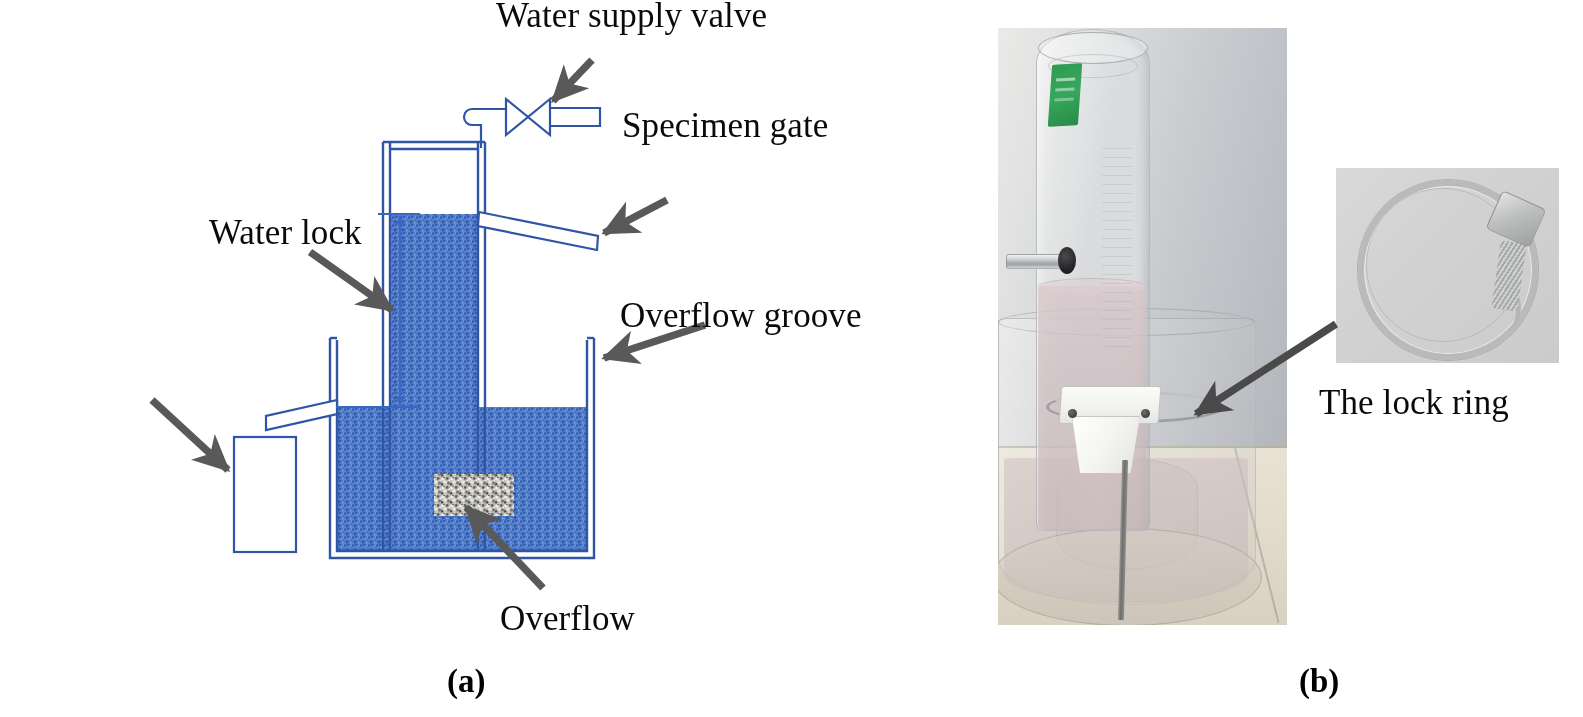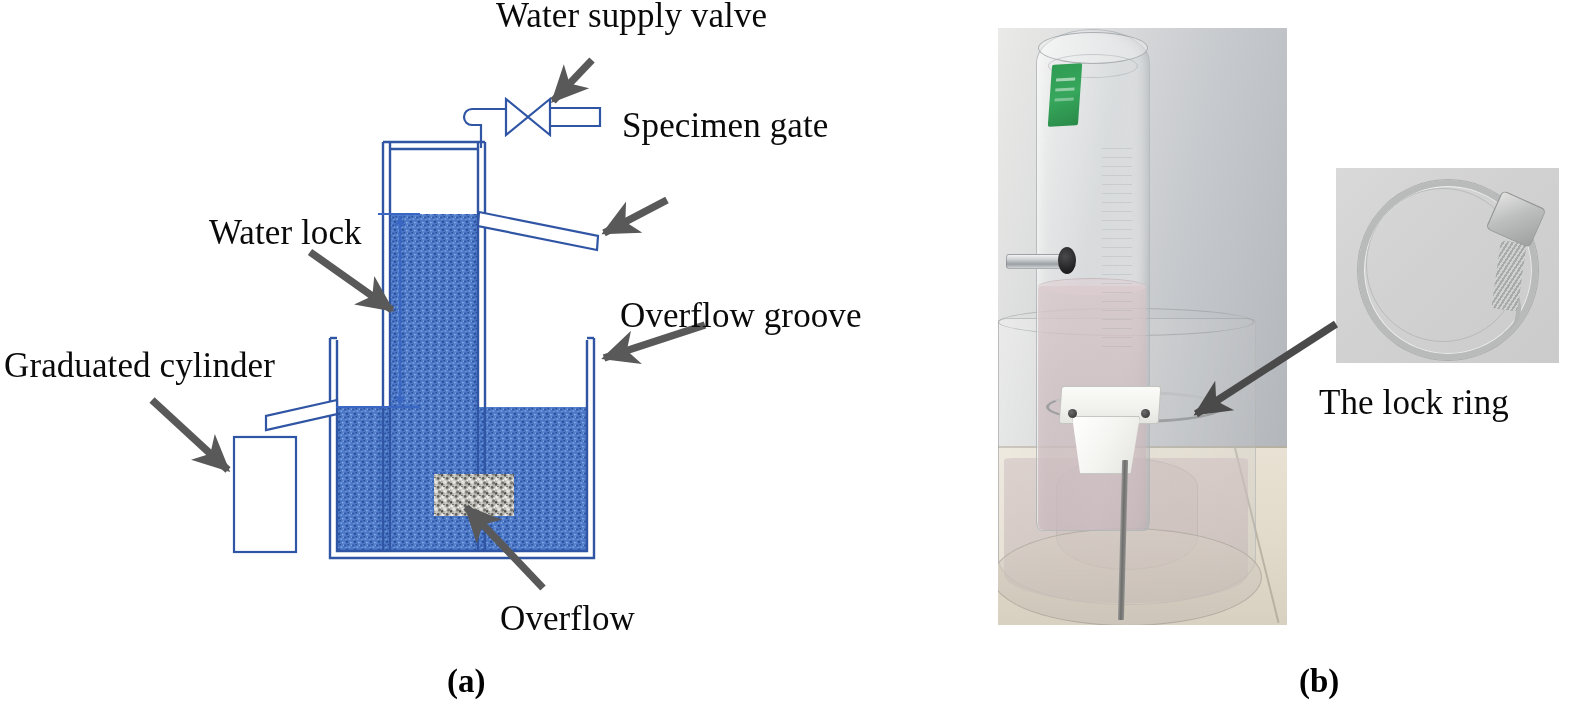--- a/index.html
+++ b/index.html
@@ -507,21 +507,20 @@
     </svg>
 
     <div class="lbl" style="left:496px; top:-2px;">Water supply valve</div>
 
     <div class="lbl" style="left:622px; top:108px;">Specimen gate</div>
 
     <div class="lbl" style="left:620px; top:265px;margin-top:33px;">Overflow groove</div>
 
     <div class="lbl" style="left:209px; top:215px;">Water lock</div>
 
-    <div class="lbl" style="left:4px; top:348px;">Graduated cylinder</div>
 
     <div class="lbl" style="left:500px; top:601px;">Overflow</div>
 
     <div class="panel-letter" style="left:447px; top:663px;">(a)</div>
   </div>
 
   <div class="panel" style="left:0;top:0;width:1583px;height:608px;pointer-events:none;">
 
     <div class="photo photo-main">
       <div class="photo-wall"></div>

